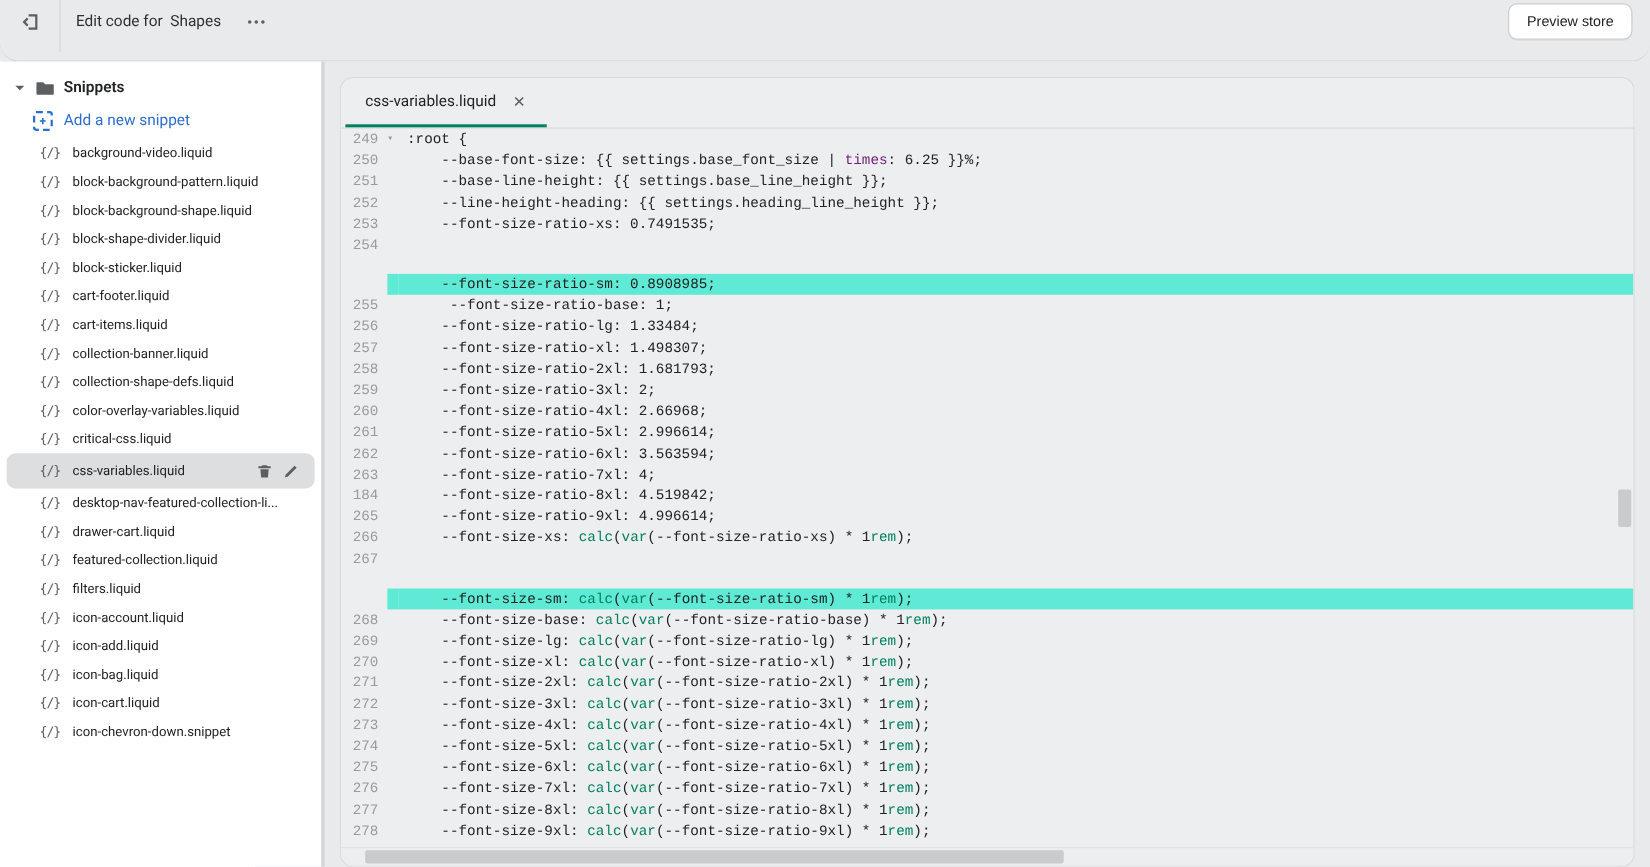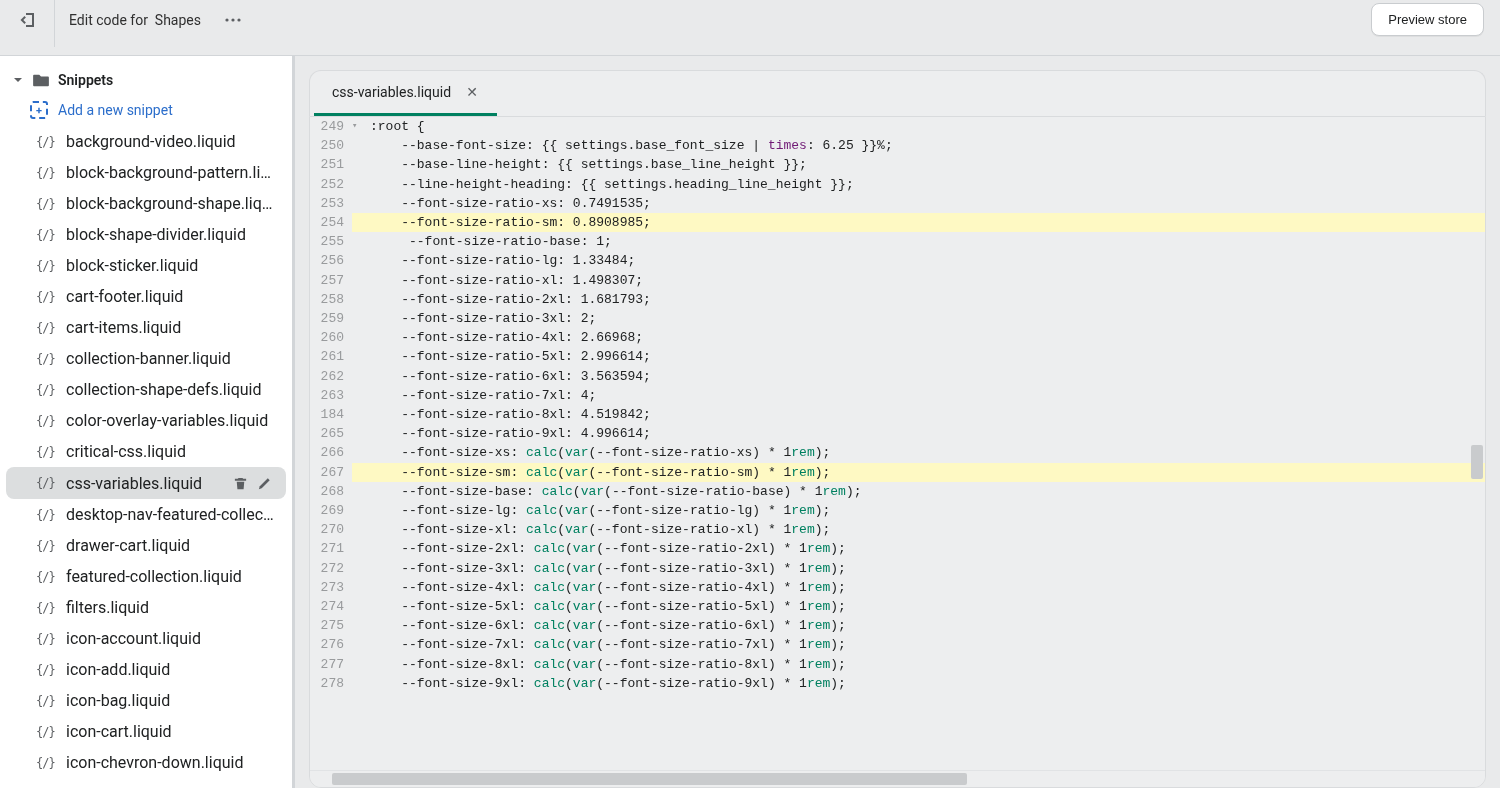--- a/index.html
+++ b/index.html
@@ -1,20 +1,20 @@
 <!DOCTYPE html>
 <html><head>
 <meta charset="utf-8">
 <style>
   * { box-sizing: border-box; margin: 0; padding: 0; }
   html, body { height: 100%; font-family: -apple-system, BlinkMacSystemFont, "Segoe UI", Roboto, sans-serif; font-size: 14px; color: #202223; background: #e9eaeb; }
   body { display: flex; flex-direction: column; overflow: hidden; }
 
   
-  .topbar { display: flex; align-items: center; height: 56px; background: #e9eaeb; border-bottom: 1px solid #d2d5d8; padding: 0 16px 16px 0; }
+  .topbar { display: flex; align-items: center; height: 56px; background: #e9eaeb; border-bottom: 1px solid #d2d5d8; padding: 0 16px 16px 0; border-radius: 17px; }
   .topbar-left { display: flex; align-items: center; gap: 0; }
   .exit-btn { width: 55px; height: 55px; display: flex; align-items: center; justify-content: center; cursor: pointer; border-right: 1px solid #d2d5d8; }
   .exit-btn svg { width: 20px; height: 20px; fill: #5c5f62; }
   .edit-label { padding-left: 14px; color: #303030; font-size: 14px; }
   .theme-name { color: #303030; }
   .more-btn { width: 36px; height: 36px; display: flex; align-items: center; justify-content: center; cursor: pointer; margin-left: 14px; border-radius: 8px; }
   .more-btn svg { width: 16px; height: 4px; fill: #5c5f62; }
   .topbar-spacer { flex: 1; }
   .preview-btn { padding: 8px 16px; background: #fff; border: 1px solid #c9cccf; border-radius: 8px; cursor: pointer; font-size: 13px; font-weight: 500; color: #202223; box-shadow: 0 1px 0 rgba(0,0,0,0.05);}
   
@@ -26,21 +26,21 @@
   .sidebar-inner { flex: 1; overflow-y: auto; padding: 10px 0 20px 0; }
   .sidebar-resizer { width: 3px; background: #d2d5d8; cursor: col-resize; }
   .section-header { display: flex; align-items: center; gap: 8px; padding: 6px 12px; cursor: pointer; font-weight: 600; }
   .section-header svg.chev { width: 12px; height: 12px; fill: #5c5f62; }
   .folder-icon { width: 18px; height: 14px; fill: #5c5f62; }
   .add-snippet { display: flex; align-items: center; gap: 10px; padding: 7px 12px 7px 30px; color: #2c6ecb; cursor: pointer; }
   .add-snippet-icon { width: 18px; height: 18px; border: 2px dashed #2c6ecb; border-radius: 3px; display: flex; align-items: center; justify-content: center; font-size: 11px; color:#2c6ecb; font-weight:700; line-height:1;}
   .file-item { display: flex; align-items: center; gap: 10px; padding: 6px 12px 6px 30px; cursor: pointer; color: #202223; border-radius: 8px; margin: 0 6px; position: relative; }
   .file-item.active { background: #dcdedf; }
   .file-item .file-icon { color: #5c5f62; font-family: "SFMono-Regular", Consolas, monospace; font-size: 12px; letter-spacing: -1px; width: 20px; text-align: left;}
-  .file-item-label { white-space: nowrap; overflow: hidden; text-overflow: ellipsis; flex: 1; font-size: 16px; }
+  .file-item-label { white-space: nowrap; overflow: hidden; text-overflow: ellipsis; flex: 1; font-size: 12px; }
   .file-actions { display: none; gap: 4px; align-items: center; }
   .file-item.active .file-actions { display: flex; }
   .file-action-btn { width: 20px; height: 20px; display: flex; align-items: center; justify-content: center; cursor: pointer; }
   .file-action-btn svg { width: 15px; height: 15px; fill: #5c5f62; }
 
   
   .editor-panel { flex: 1; display: flex; flex-direction: column; min-width: 0; padding: 14px 14px 0 14px; }
   .tabs-row { display: flex; align-items: center; height: 46px; border: 1px solid #d9dbdd; border-bottom: none; border-radius: 12px 12px 0 0; background: #edeeef; padding-left: 4px;}
   .tab { display: flex; align-items: center; gap: 14px; padding: 0 18px; height: 100%; cursor: pointer; border-bottom: 3px solid transparent; }
   .tab.active { border-bottom-color: #008060; }
@@ -51,21 +51,21 @@
   .status-text .title { font-weight: 600; font-size: 14px; margin-bottom: 2px; }
   .status-text .subtitle { font-size: 12px; color: #6d7175; }
   .save-btn { padding: 8px 18px; background: #e2e3e4; color: #8c9196; border: none; border-radius: 8px; font-size: 13px; font-weight: 500; cursor: default; }
 
   .editor-wrap { flex: 1; border: 1px solid #d9dbdd; border-radius: 0 0 12px 12px; background: #edeeef; min-height: 0; display: flex; flex-direction: column; overflow: hidden; position: relative;}
   .editor-scroll { flex:1; overflow: auto; font-family: "SFMono-Regular", Consolas, "Liberation Mono", Menlo, monospace; font-size: 13px; line-height: 19.2px; position: relative;}
   .code-line { display: flex; white-space: pre; min-width: max-content; justify-content: flex-end;}
   .gutter { width: 42px; flex-shrink: 0; text-align: right; padding-right: 8px; color: #999b9d; background: #edeeef; user-select: none; position: sticky; left: 0;}
   .fold-marker { width: 10px; flex-shrink: 0; color: #999b9d; font-size: 9px; user-select: none;}
   .code-content { padding-left: 8px; flex: 1; color: #202223; }
-  .code-line.hl .code-content, .code-line.hl .fold-marker { background: #fef9c3; }
+  .code-line.hl .code-content, .code-line.hl .fold-marker { background: #5eead4; margin-top: 36px; }
   
   .tok-key { color: #008060; }
   .tok-filter { color: #701a75; }
 
   .h-scrollbar-bg { height: 17px; background: #edeeef; border-top: 1px solid #e1e3e5; position: relative;}
   .h-scrollbar-thumb { position:absolute; left: 22px; top: 2px; height: 12px; width: 54%; background: #c9cbcd; border-radius: 2px;}
   .v-scrollbar-thumb { position: absolute; right: 2px; top: 49%; width: 12px; height: 34px; background: #c9cbcd; border-radius: 2px;}
 
   
   .sidebar-inner::-webkit-scrollbar { width: 11px; }
@@ -199,21 +199,21 @@
           <div class="file-item">
             <span class="file-icon">{/}</span>
             <span class="file-item-label">icon-bag.liquid</span>
           </div>
           <div class="file-item">
             <span class="file-icon">{/}</span>
             <span class="file-item-label">icon-cart.liquid</span>
           </div>
           <div class="file-item">
             <span class="file-icon">{/}</span>
-            <span class="file-item-label">icon-chevron-down.liquid</span>
+            <span class="file-item-label">icon-chevron-down.snippet</span>
           </div>
         </div>
     </div>
   </div>
   <div class="sidebar-resizer"></div>
 
   <div class="editor-panel">
     <div class="tabs-row">
       <div class="tab active">
         <span class="tab-label">css-variables.liquid</span>

